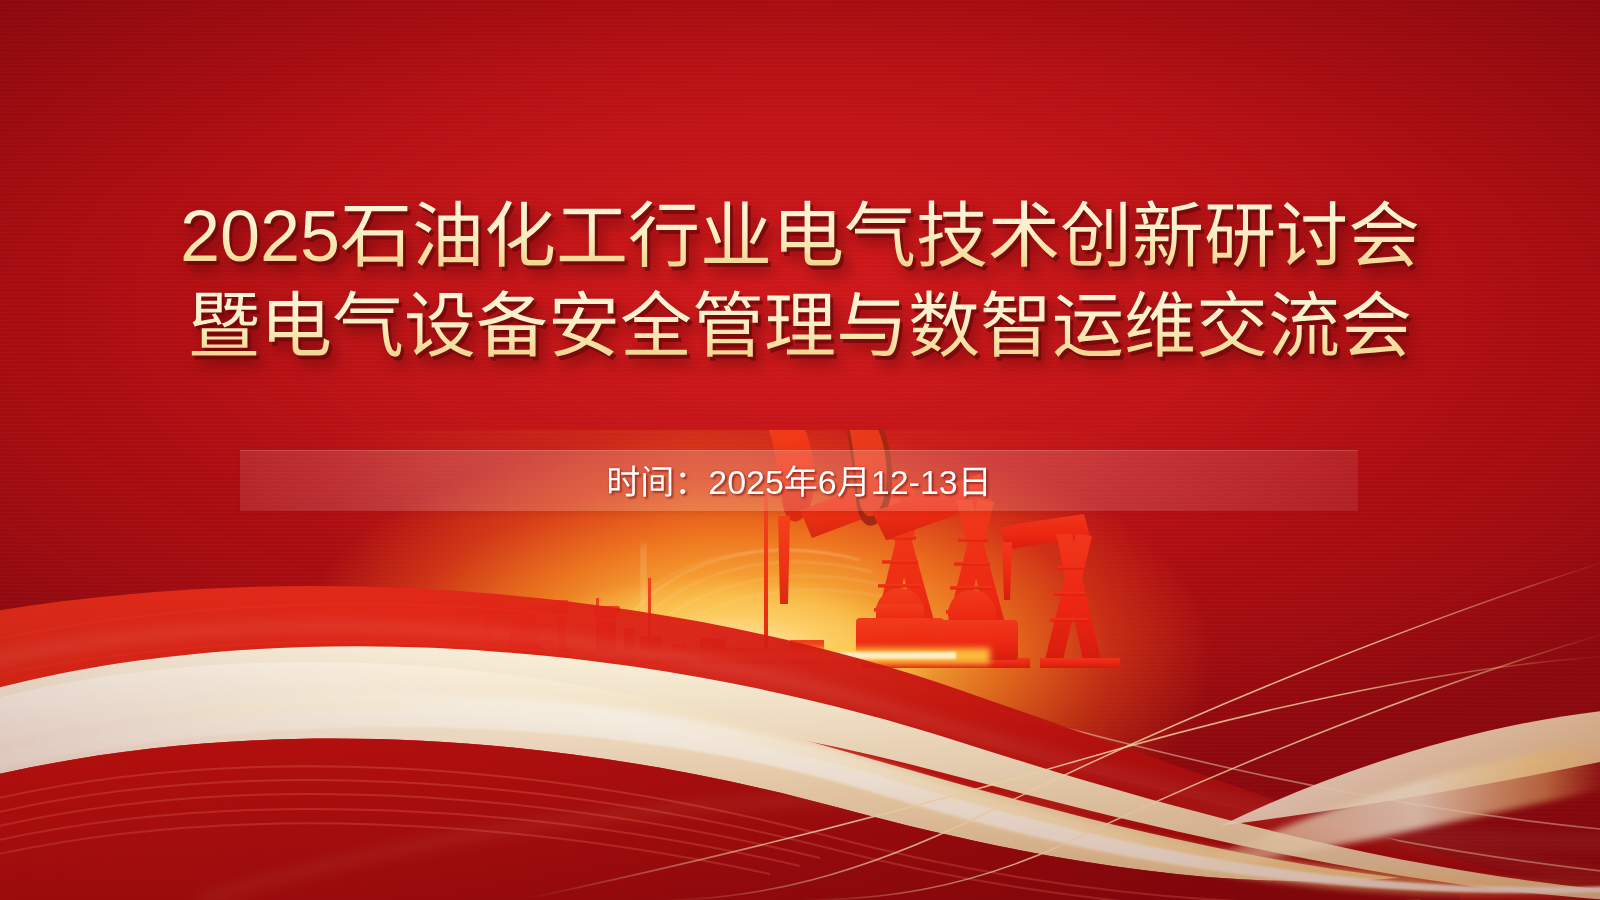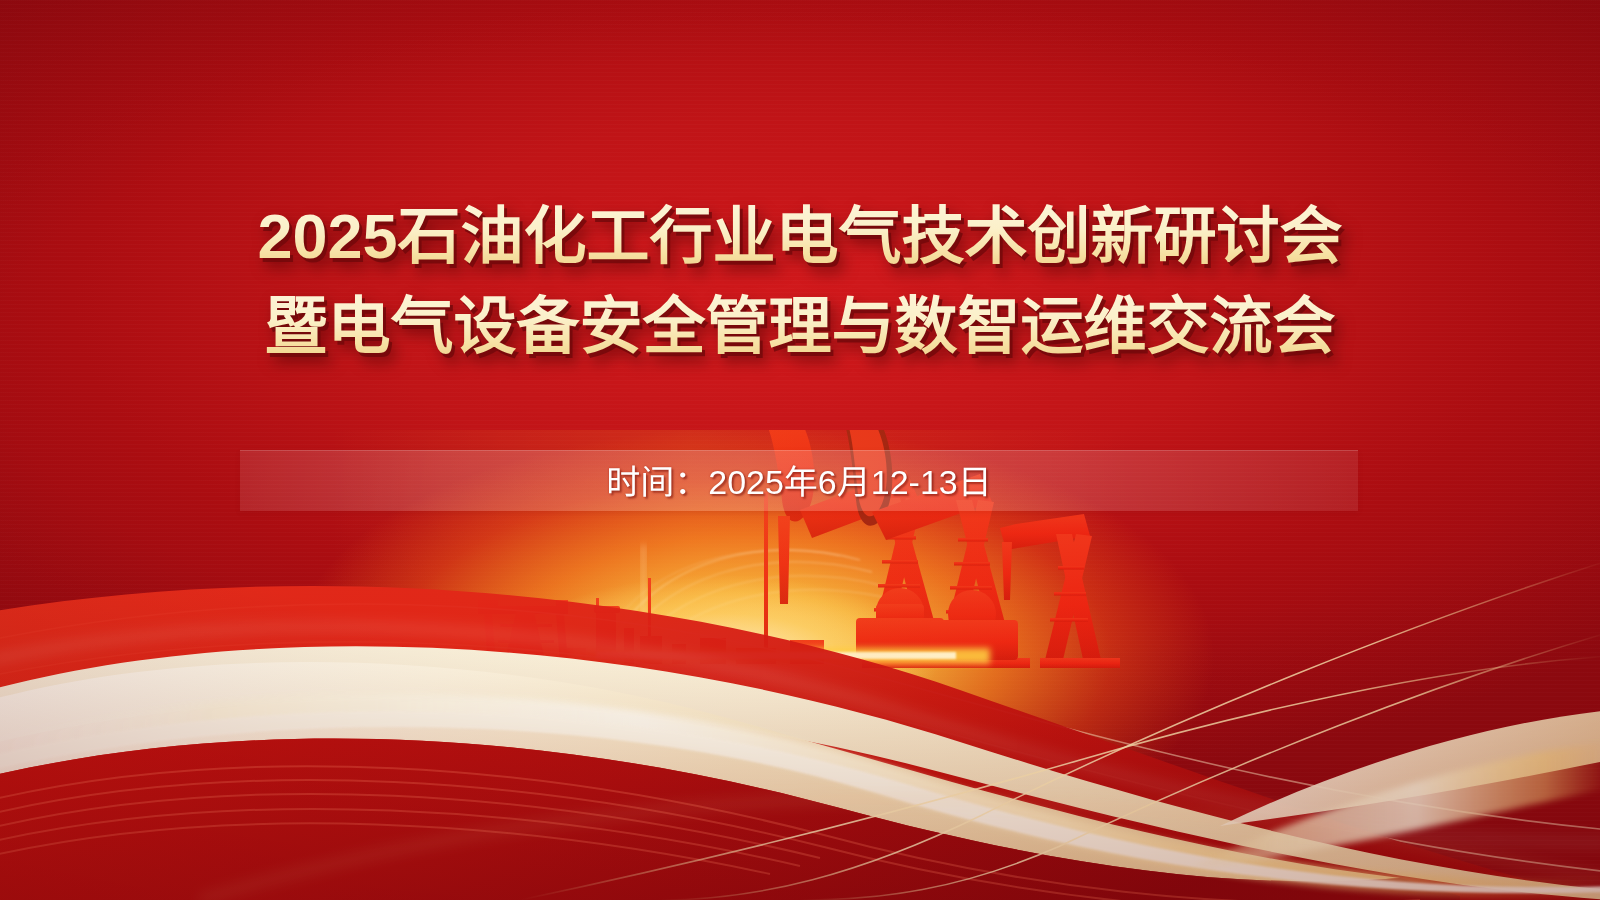--- a/index.html
+++ b/index.html
@@ -57,23 +57,23 @@
   
   .title-block {
     position: absolute;
     left: 0; right: 0;
     top: 192px;
     text-align: center;
     z-index: 40;
   }
   .title-line {
     display: block;
-    font-size: 63px;
+    font-size: 72px;
     line-height: 88px;
-    font-weight: 700;
+    font-weight: 400;
     letter-spacing: 0px;
     background: linear-gradient(to bottom, #fdf6dd 0%, #fbf0c9 42%, #f7e2a6 68%, #ecc87a 100%);
     -webkit-background-clip: text;
     background-clip: text;
     color: transparent;
     -webkit-text-fill-color: transparent;
     filter: drop-shadow(3px 4px 0px rgba(112,8,10,.78)) drop-shadow(5px 7px 7px rgba(90,4,6,.55));
     white-space: nowrap;
   }
   .title-line.l2 { margin-top: 2px; }

